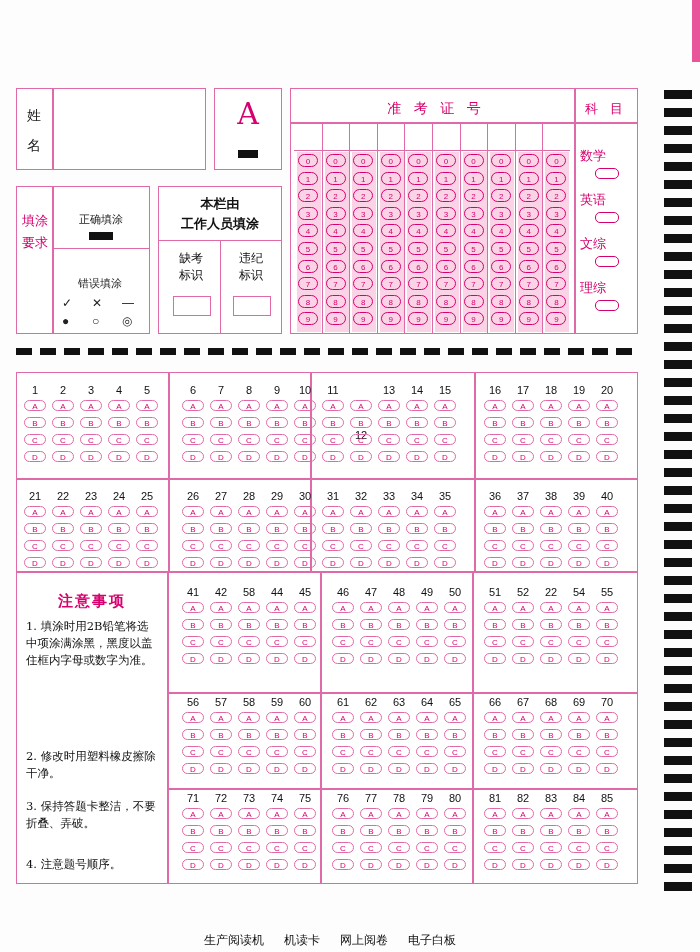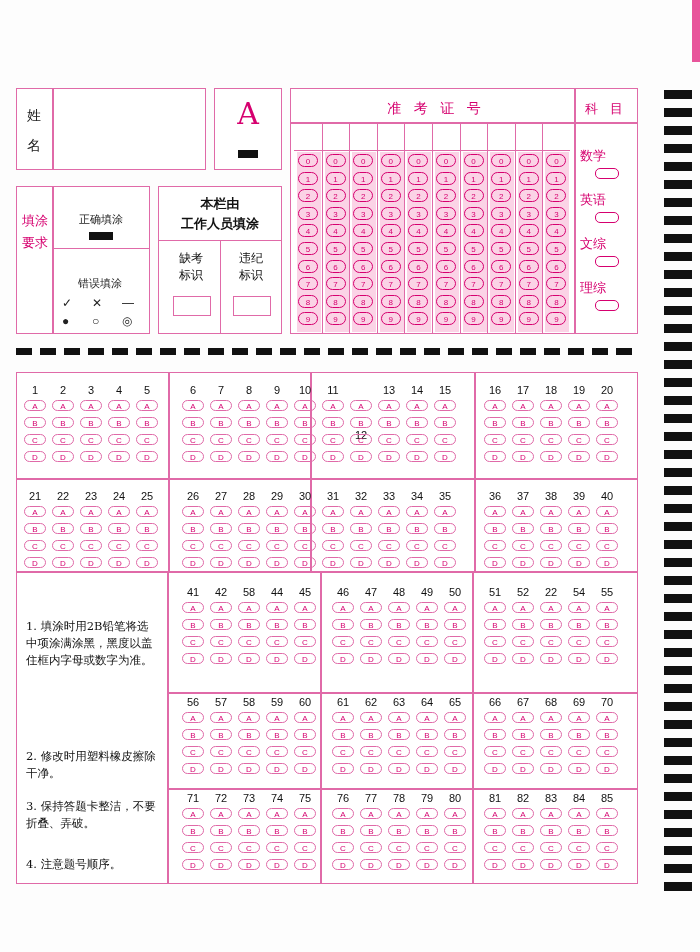--- a/index.html
+++ b/index.html
@@ -829,21 +829,23 @@
       <div class="opt" style="left: 568px; top: 842px;">C</div>
       <div class="opt" style="left: 568px; top: 859px;">D</div>
       <div class="qnum" style="left: 596px; top: 792px;">85</div>
       <div class="opt" style="left: 596px; top: 808px;">A</div>
       <div class="opt" style="left: 596px; top: 825px;">B</div>
       <div class="opt" style="left: 596px; top: 842px;">C</div>
       <div class="opt" style="left: 596px; top: 859px;">D</div>
     </div>
 
   <div class="pbox" id="notes-box"></div>
+  <div id="notes-title">注意事项</div>
   <div id="notes-items">
       <div class="note-item" style="top: 618px;">1. 填涂时用2B铅笔将选中项涂满涂黑，黑度以盖住框内字母或数字为准。</div>
       <div class="note-item" style="top: 748px;">2. 修改时用塑料橡皮擦除干净。</div>
       <div class="note-item" style="top: 798px;">3. 保持答题卡整洁，不要折叠、弄破。</div>
       <div class="note-item" style="top: 856px;">4. 注意题号顺序。</div>
     </div>
 
+  <div id="footer"><span>生产阅读机</span><span>机读卡</span><span>网上阅卷</span><span>电子白板</span></div>
 
 </div>
 
 </body></html>

